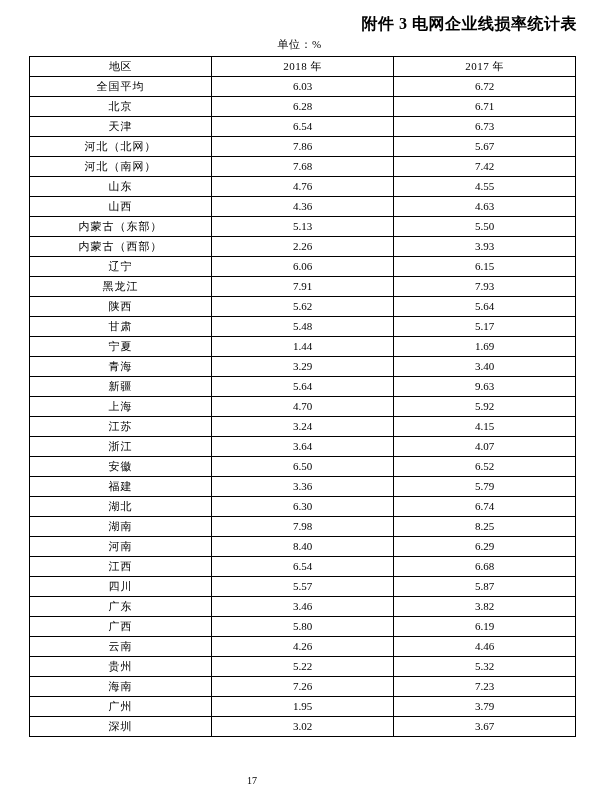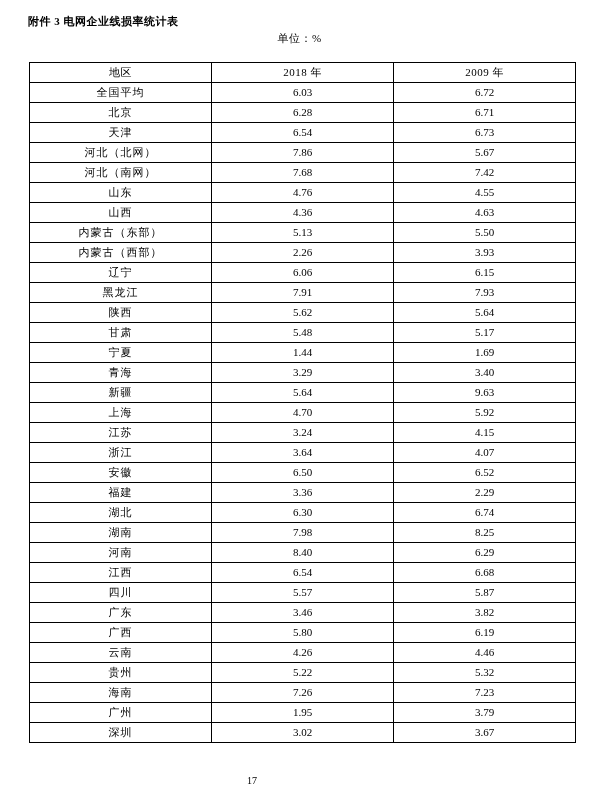--- a/index.html
+++ b/index.html
@@ -16,37 +16,37 @@
     overflow: hidden;
   }
   .page {
     width: 605px;
     height: 800px;
     box-sizing: border-box;
     padding: 10px 28px 0 28px;
     position: relative;
   }
   .doc-title {
-    text-align: left;
-    font-size: 11px;
+    text-align: right;
+    font-size: 16px;
     font-weight: bold;
     letter-spacing: 0.5px;
     margin: 4px 0 2px 0;
     font-family: "Liberation Serif", "DejaVu Serif", serif;
   }
   .unit-line {
     text-align: center;
     font-size: 11px;
     margin: 2px 6px 3px 0;
     letter-spacing: 0.5px;
   }
   table.stats {
     border-collapse: collapse;
     width: 546px;
-    margin: 16px auto;
+    margin: 4px auto;
     table-layout: fixed;
   }
   table.stats th, table.stats td {
     border: 1px solid #000000;
     height: 19px;
     line-height: 19px;
     padding: 0;
     font-size: 11px;
     font-weight: normal;
     text-align: center;
@@ -82,21 +82,21 @@
   <table class="stats">
     <colgroup>
       <col class="c-region">
       <col class="c-val">
       <col class="c-val">
     </colgroup>
     <thead>
       <tr class="header-row">
         <th>地区</th>
         <th>2018 年</th>
-        <th>2009 年</th>
+        <th>2017 年</th>
       </tr>
     </thead>
     <tbody>
         <tr>
           <td class="region-cell">全国平均</td>
           <td>6.03</td>
           <td>6.72</td>
         </tr>
         <tr>
           <td class="region-cell">北京</td>
@@ -189,21 +189,21 @@
           <td>4.07</td>
         </tr>
         <tr>
           <td class="region-cell">安徽</td>
           <td>6.50</td>
           <td>6.52</td>
         </tr>
         <tr>
           <td class="region-cell">福建</td>
           <td>3.36</td>
-          <td>2.29</td>
+          <td>5.79</td>
         </tr>
         <tr>
           <td class="region-cell">湖北</td>
           <td>6.30</td>
           <td>6.74</td>
         </tr>
         <tr>
           <td class="region-cell">湖南</td>
           <td>7.98</td>
           <td>8.25</td>

